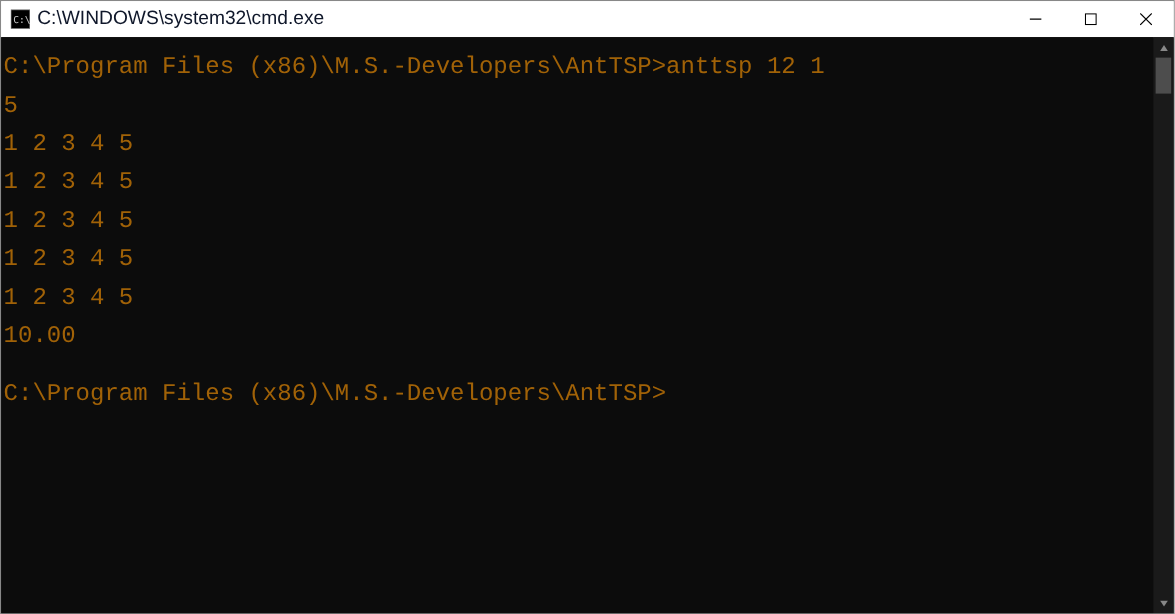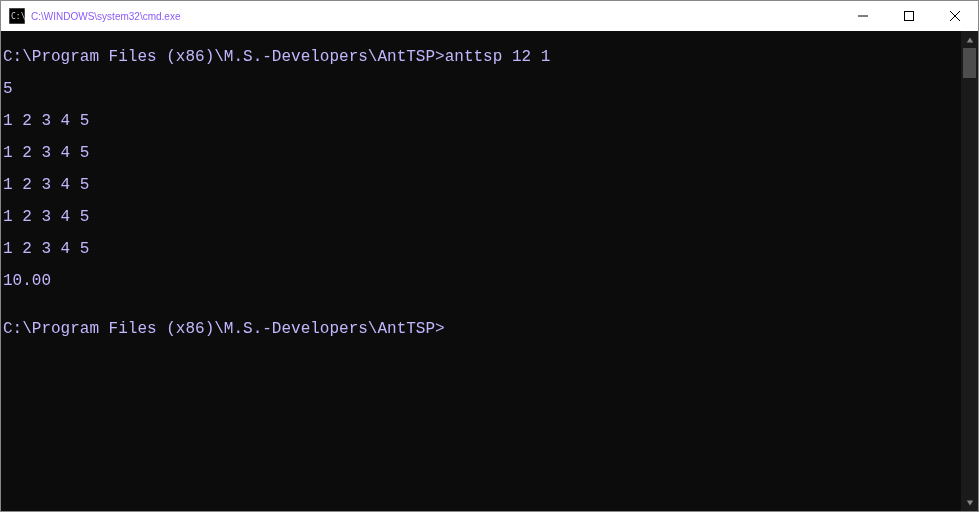--- a/index.html
+++ b/index.html
@@ -36,22 +36,22 @@
       margin-right: 6px;
       display: flex;
       align-items: center;
       justify-content: center;
     }
     .titlebar-icon svg {
       width: 16px;
       height: 16px;
     }
     .titlebar-title {
-      font-size: 10px;
-      color: #8b5cf6;
+      font-size: 16px;
+      color: #0f172a;
       flex: 0 0 auto;
     }
     .titlebar-spacer {
       flex: 1;
     }
     .titlebar-buttons {
       display: flex;
       height: 100%;
     }
     .titlebar-button {
@@ -68,23 +68,23 @@
     }
     .terminal-area {
       flex: 1;
       display: flex;
       background: #000;
       position: relative;
     }
     .terminal-content {
       flex: 1;
       background: #0c0c0c;
-      color: #c4b5fd;
+      color: #a16207;
       font-family: Consolas, "Courier New", monospace;
-      font-size: 16px;
+      font-size: 20px;
       line-height: 16px;
       padding: 2px 0 0 2px;
       white-space: pre;
       overflow: hidden;
     }
     .terminal-line {
       display: block;
     }
     .scrollbar {
       width: 17px;

